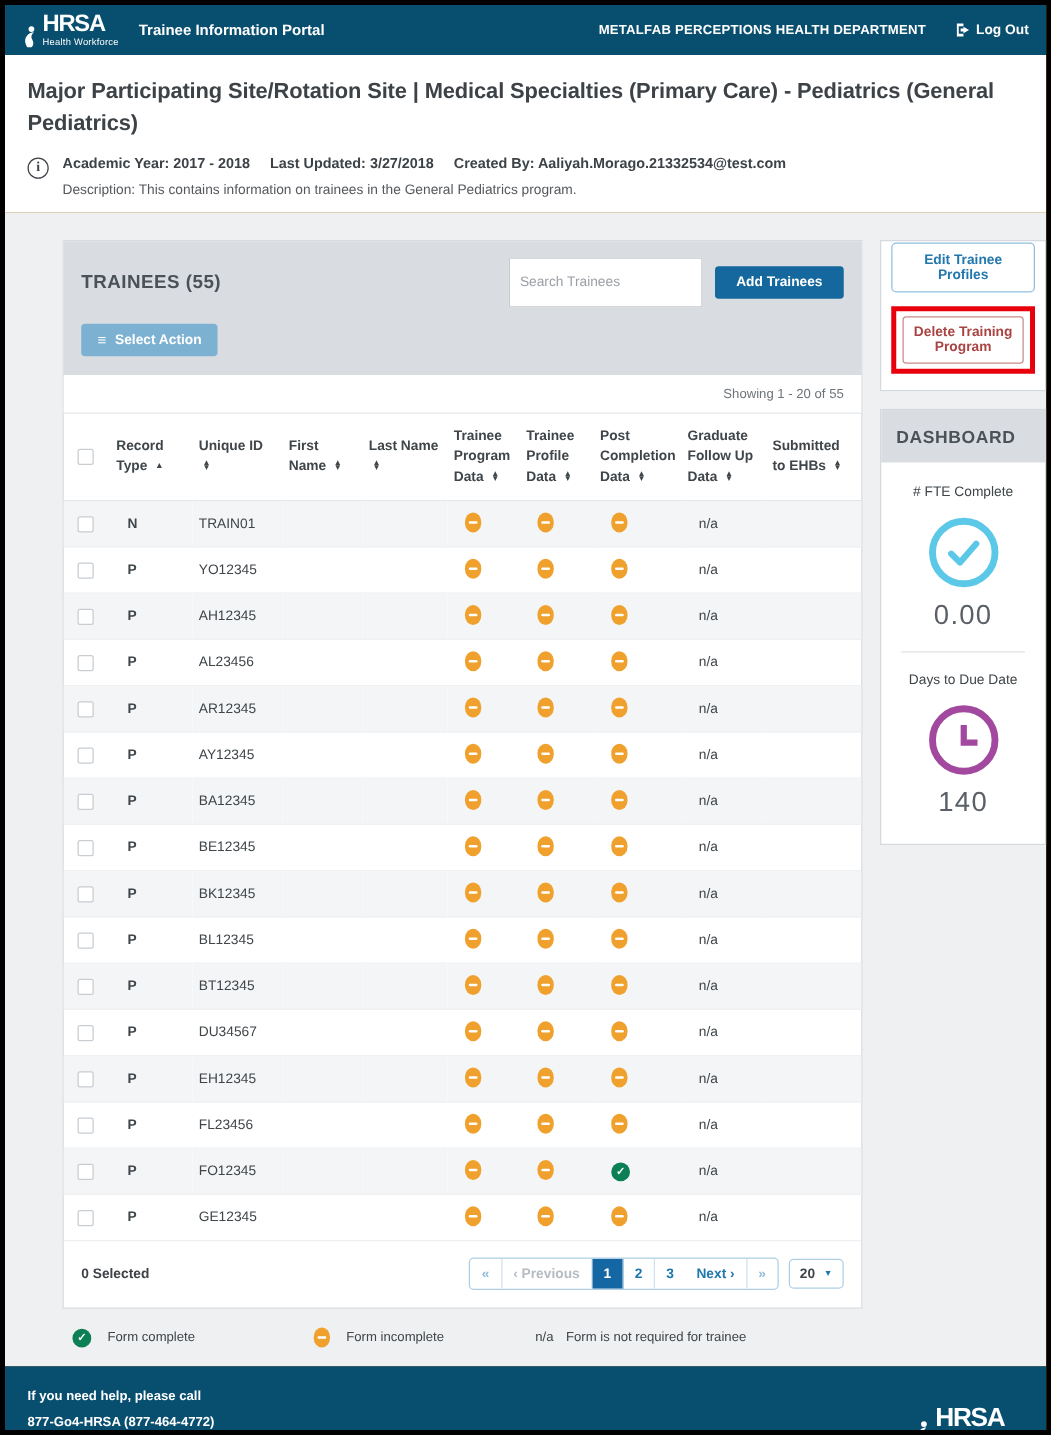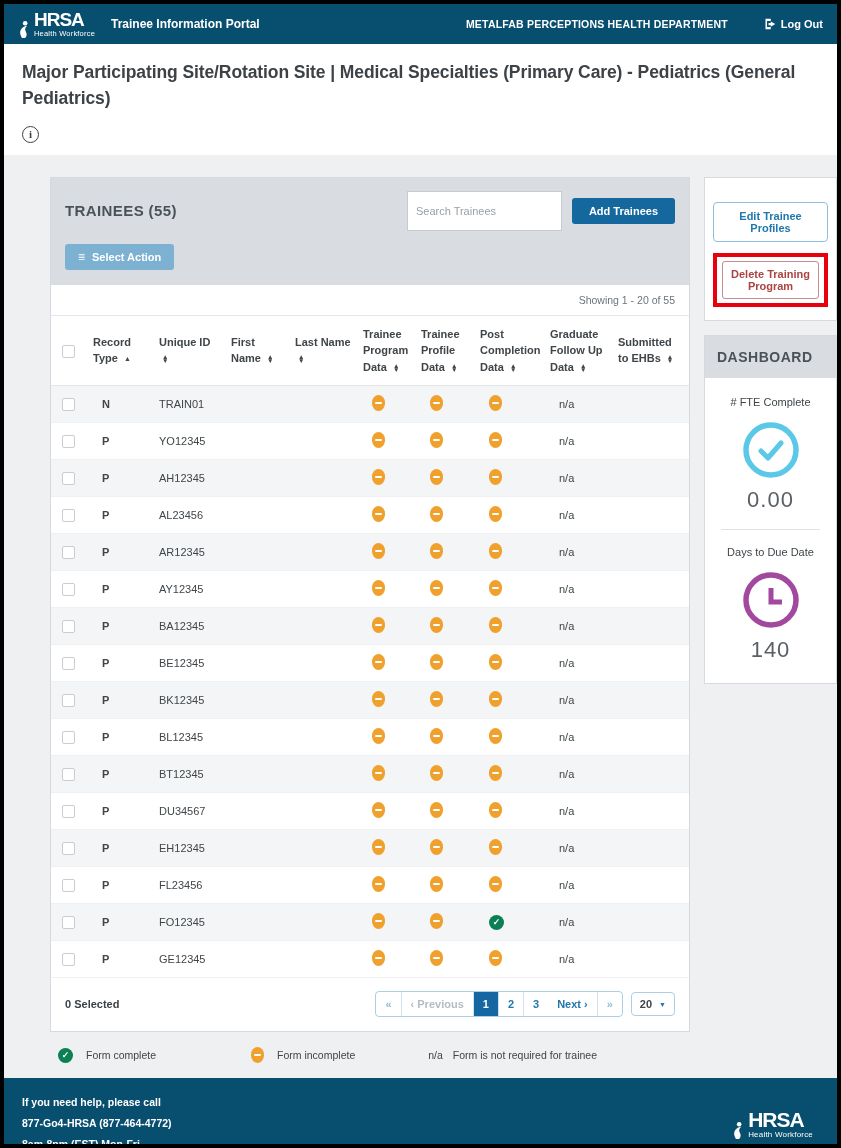--- a/index.html
+++ b/index.html
@@ -11,21 +11,21 @@
   
   .topbar { height:40px; background:#084e6f; display:flex; align-items:center;
             padding:0 14px; flex-shrink:0; color:#fff; }
   .logo { display:flex; align-items:flex-end; gap:3px; margin-right:12px; }
   .logo-icon { width:13px; height:18px; display:inline-block; }
   .logo-text { line-height:1; }
   .logo-brand { font-size:19px; font-weight:800; letter-spacing:-1px; display:block; }
   .logo-sub { font-size:7.5px; display:block; margin-top:1px; letter-spacing:0.2px; }
   .app-title { font-size:12px; font-weight:bold; margin-left:4px; }
   .topbar-spacer { flex:1; }
-  .org-name { font-size:10.5px; font-weight:bold; letter-spacing:0.2px; margin-right:36px; }
+  .org-name { font-size:10.5px; font-weight:bold; letter-spacing:0.2px; margin-right:23px; }
   .logout { display:flex; align-items:center; gap:5px; font-size:11px; font-weight:bold; cursor:pointer; }
 
   
   .title-area { background:#fff; padding:15px 18px 12px; }
   .page-title { font-size:17.5px; font-weight:bold; color:#3d4247; line-height:1.5;
                 max-width:795px; letter-spacing:-0.1px; }
   .info-row { display:flex; gap:11px; margin-top:13px; align-items:flex-start; }
   .info-icon { width:17px; height:17px; border:1.6px solid #3d4247; border-radius:50%;
                color:#3d4247; font-size:11px; font-weight:bold; font-family:"Liberation Serif",serif;
                display:flex; align-items:center; justify-content:center; flex-shrink:0; margin-top:1px; }
@@ -93,21 +93,21 @@
                  background:#fff; cursor:pointer; font-weight:bold; }
   .size-caret { font-size:7px; color:#2078ad; }
 
   .legend { display:flex; align-items:center; padding:15px 8px; font-size:10.5px; color:#3f4549; }
   .legend .st-com { margin-right:13px; }
   .legend .st-inc { margin-left:95px; margin-right:13px; }
   .legend .lg-na { margin-left:73px; margin-right:10px; font-weight:normal; }
 
   
   .right-col { width:165px; display:flex; flex-direction:column; gap:14px; }
-  .actions-card { background:#fff; border:1px solid #d6dade; padding:24px 8px 13px;
+  .actions-card { background:#fff; border:1px solid #d6dade; padding:1px 8px 13px;
                   display:flex; flex-direction:column; align-items:center; gap:11px;justify-content:space-between; }
   .edit-btn { border:1px solid #8fbfdd; color:#2078ad; background:#fff; border-radius:4px;
               font-size:11px; font-weight:bold; padding:7px 12px; cursor:pointer;
               font-family:"Liberation Sans",sans-serif; }
   .delete-highlight { border:4px solid #e8000d; padding:4px 5px; }
   .delete-btn { border:1px solid #c98b8b; color:#a94442; background:#fff; border-radius:3px;
                 font-size:11px; font-weight:bold; padding:6px 7px; cursor:pointer;
                 font-family:"Liberation Sans",sans-serif; }
 
   .dash-card { background:#fff; border:1px solid #d6dade; }
@@ -152,20 +152,28 @@
         <path d="M9 4.5 15 8l-6 3.5V9.5H6v-3h3z" fill="#fff"></path>
       </svg>
       <span>Log Out</span>
     </span>
   </div>
 
   <div class="title-area">
     <div class="page-title">Major Participating Site/Rotation Site | Medical Specialties (Primary Care) - Pediatrics (General Pediatrics)</div>
     <div class="info-row">
       <span class="info-icon">i</span>
+      <div>
+        <div class="meta-line">
+          <span>Academic Year: 2017 - 2018</span>
+          <span>Last Updated: 3/27/2018</span>
+          <span>Created By: Aaliyah.Morago.21332534@test.com</span>
+        </div>
+        <div class="desc-line">Description: This contains information on trainees in the General Pediatrics program.</div>
+      </div>
     </div>
   </div>
 
   <div class="main">
 
     <div class="left-col">
       <div class="panel">
         <div class="panel-head">
           <div class="head-row1">
             <span class="panel-title">TRAINEES (55)</span>

